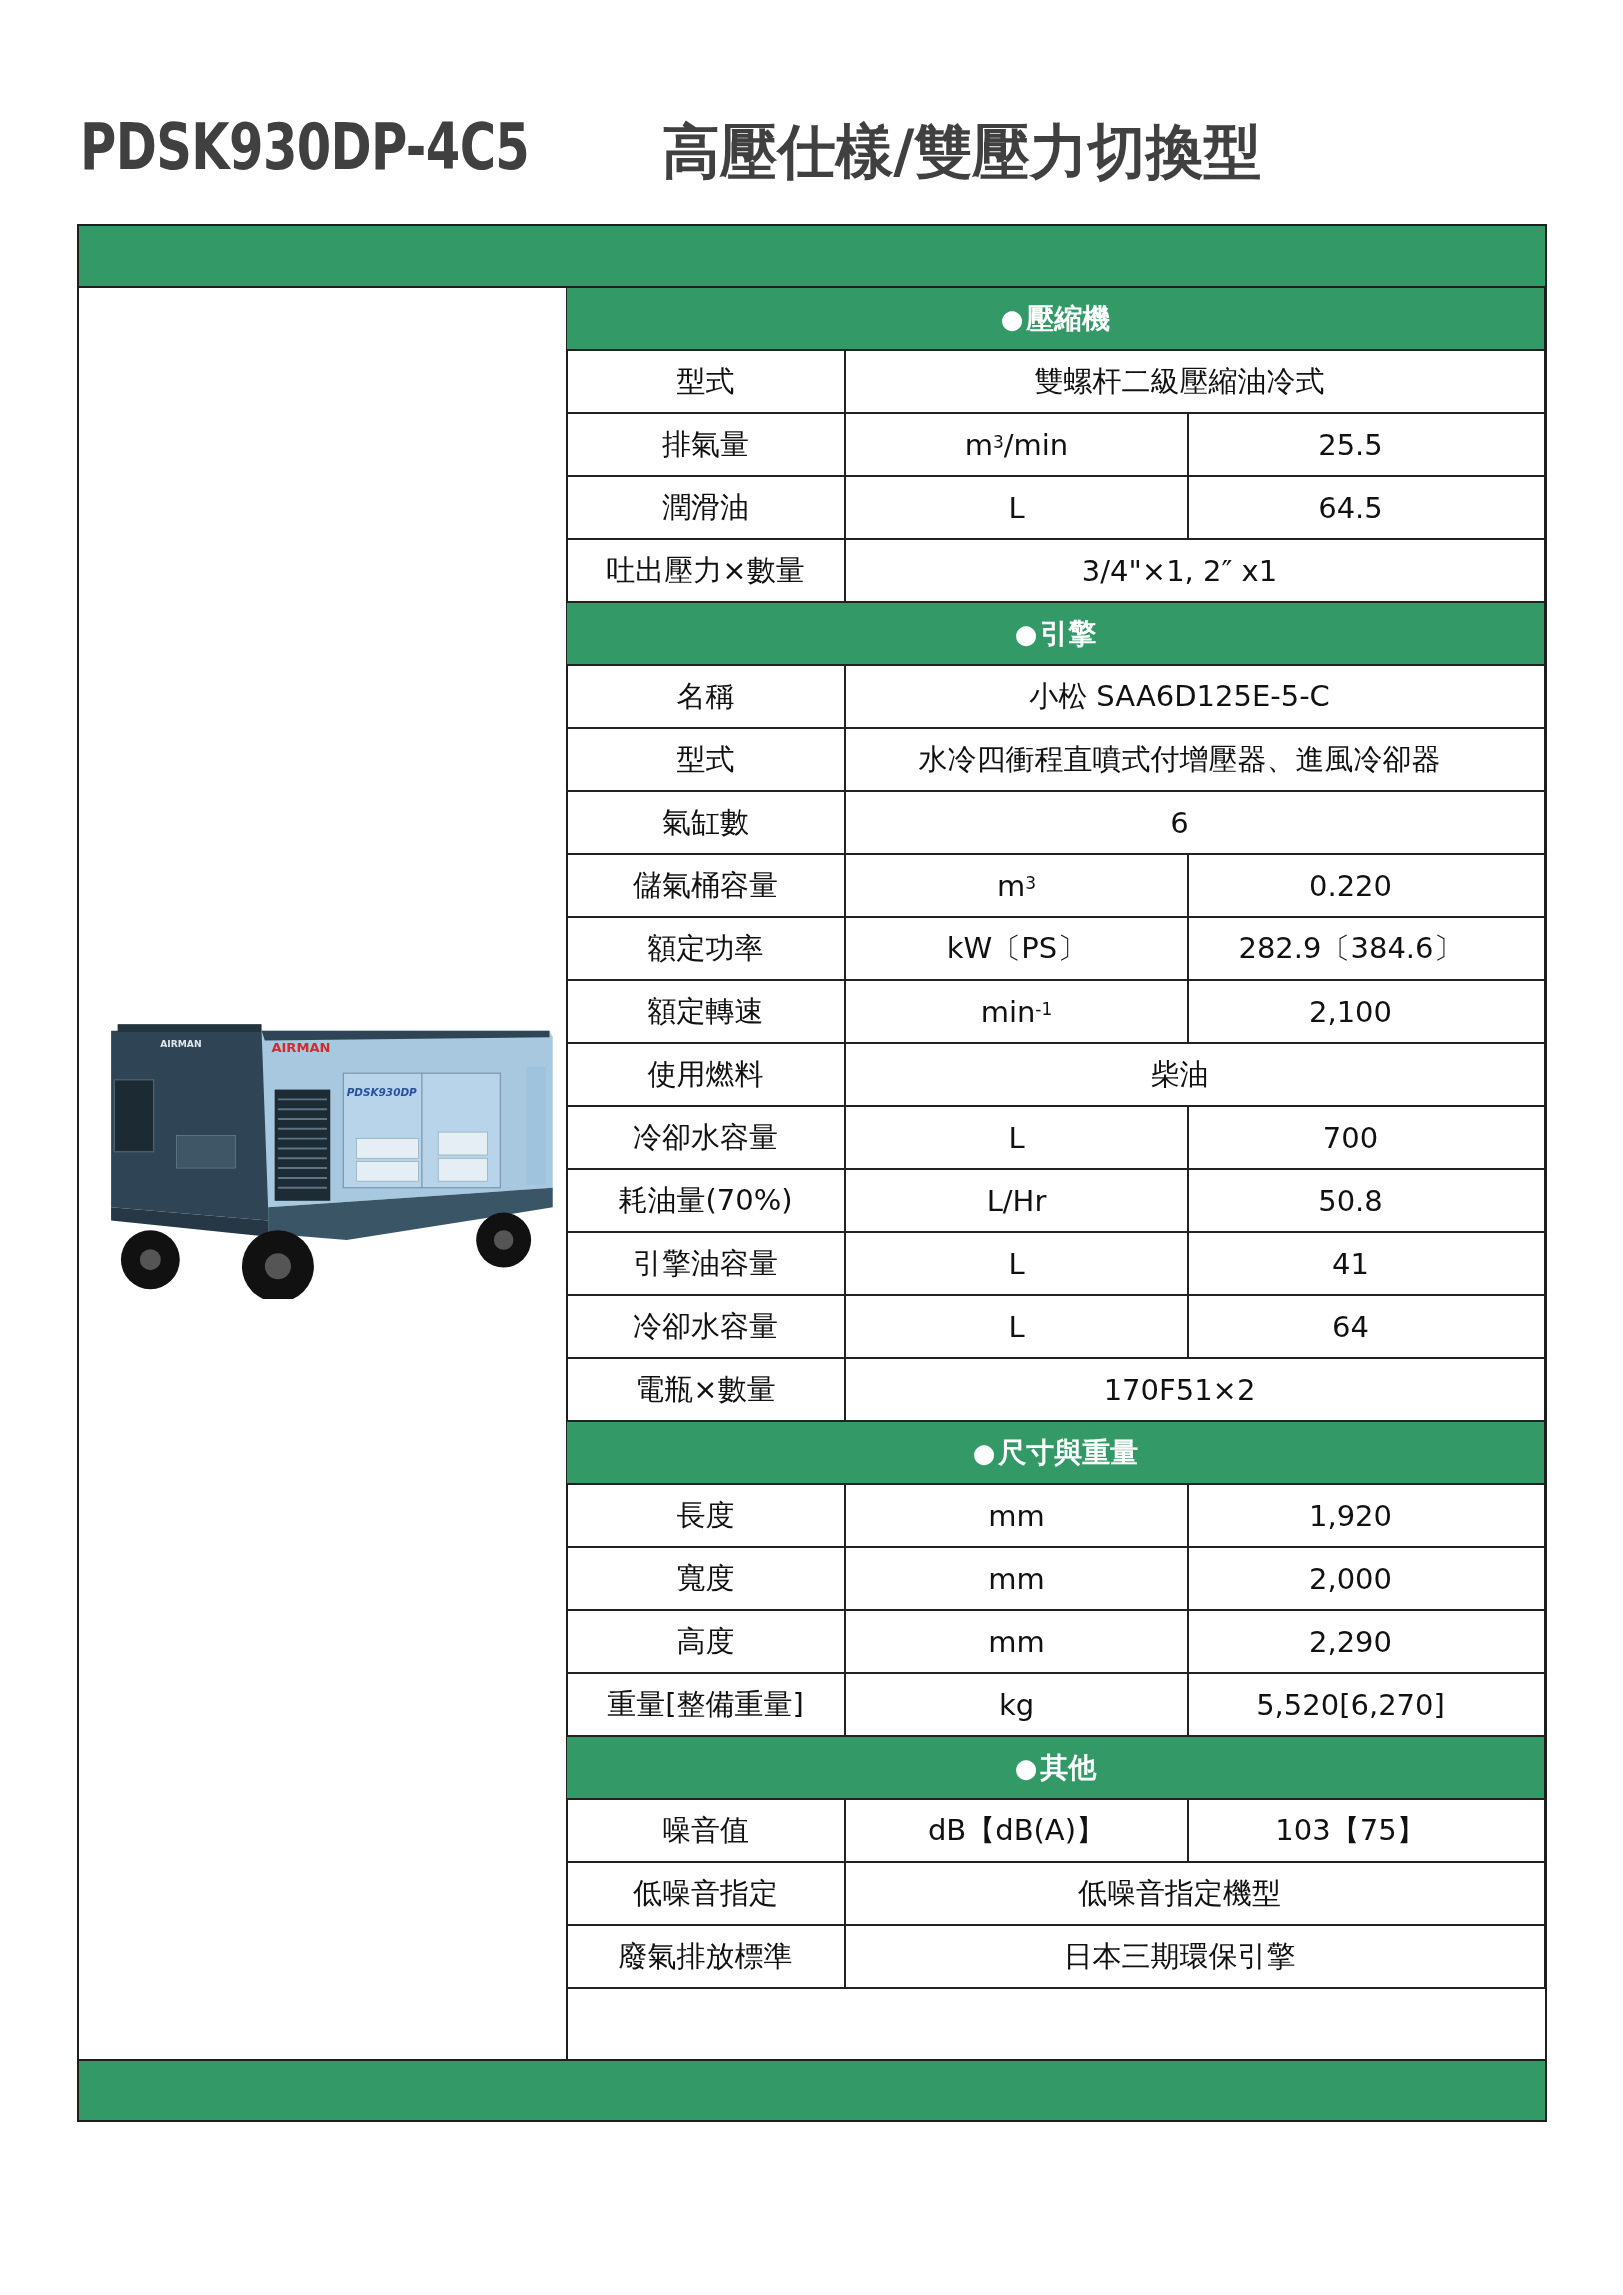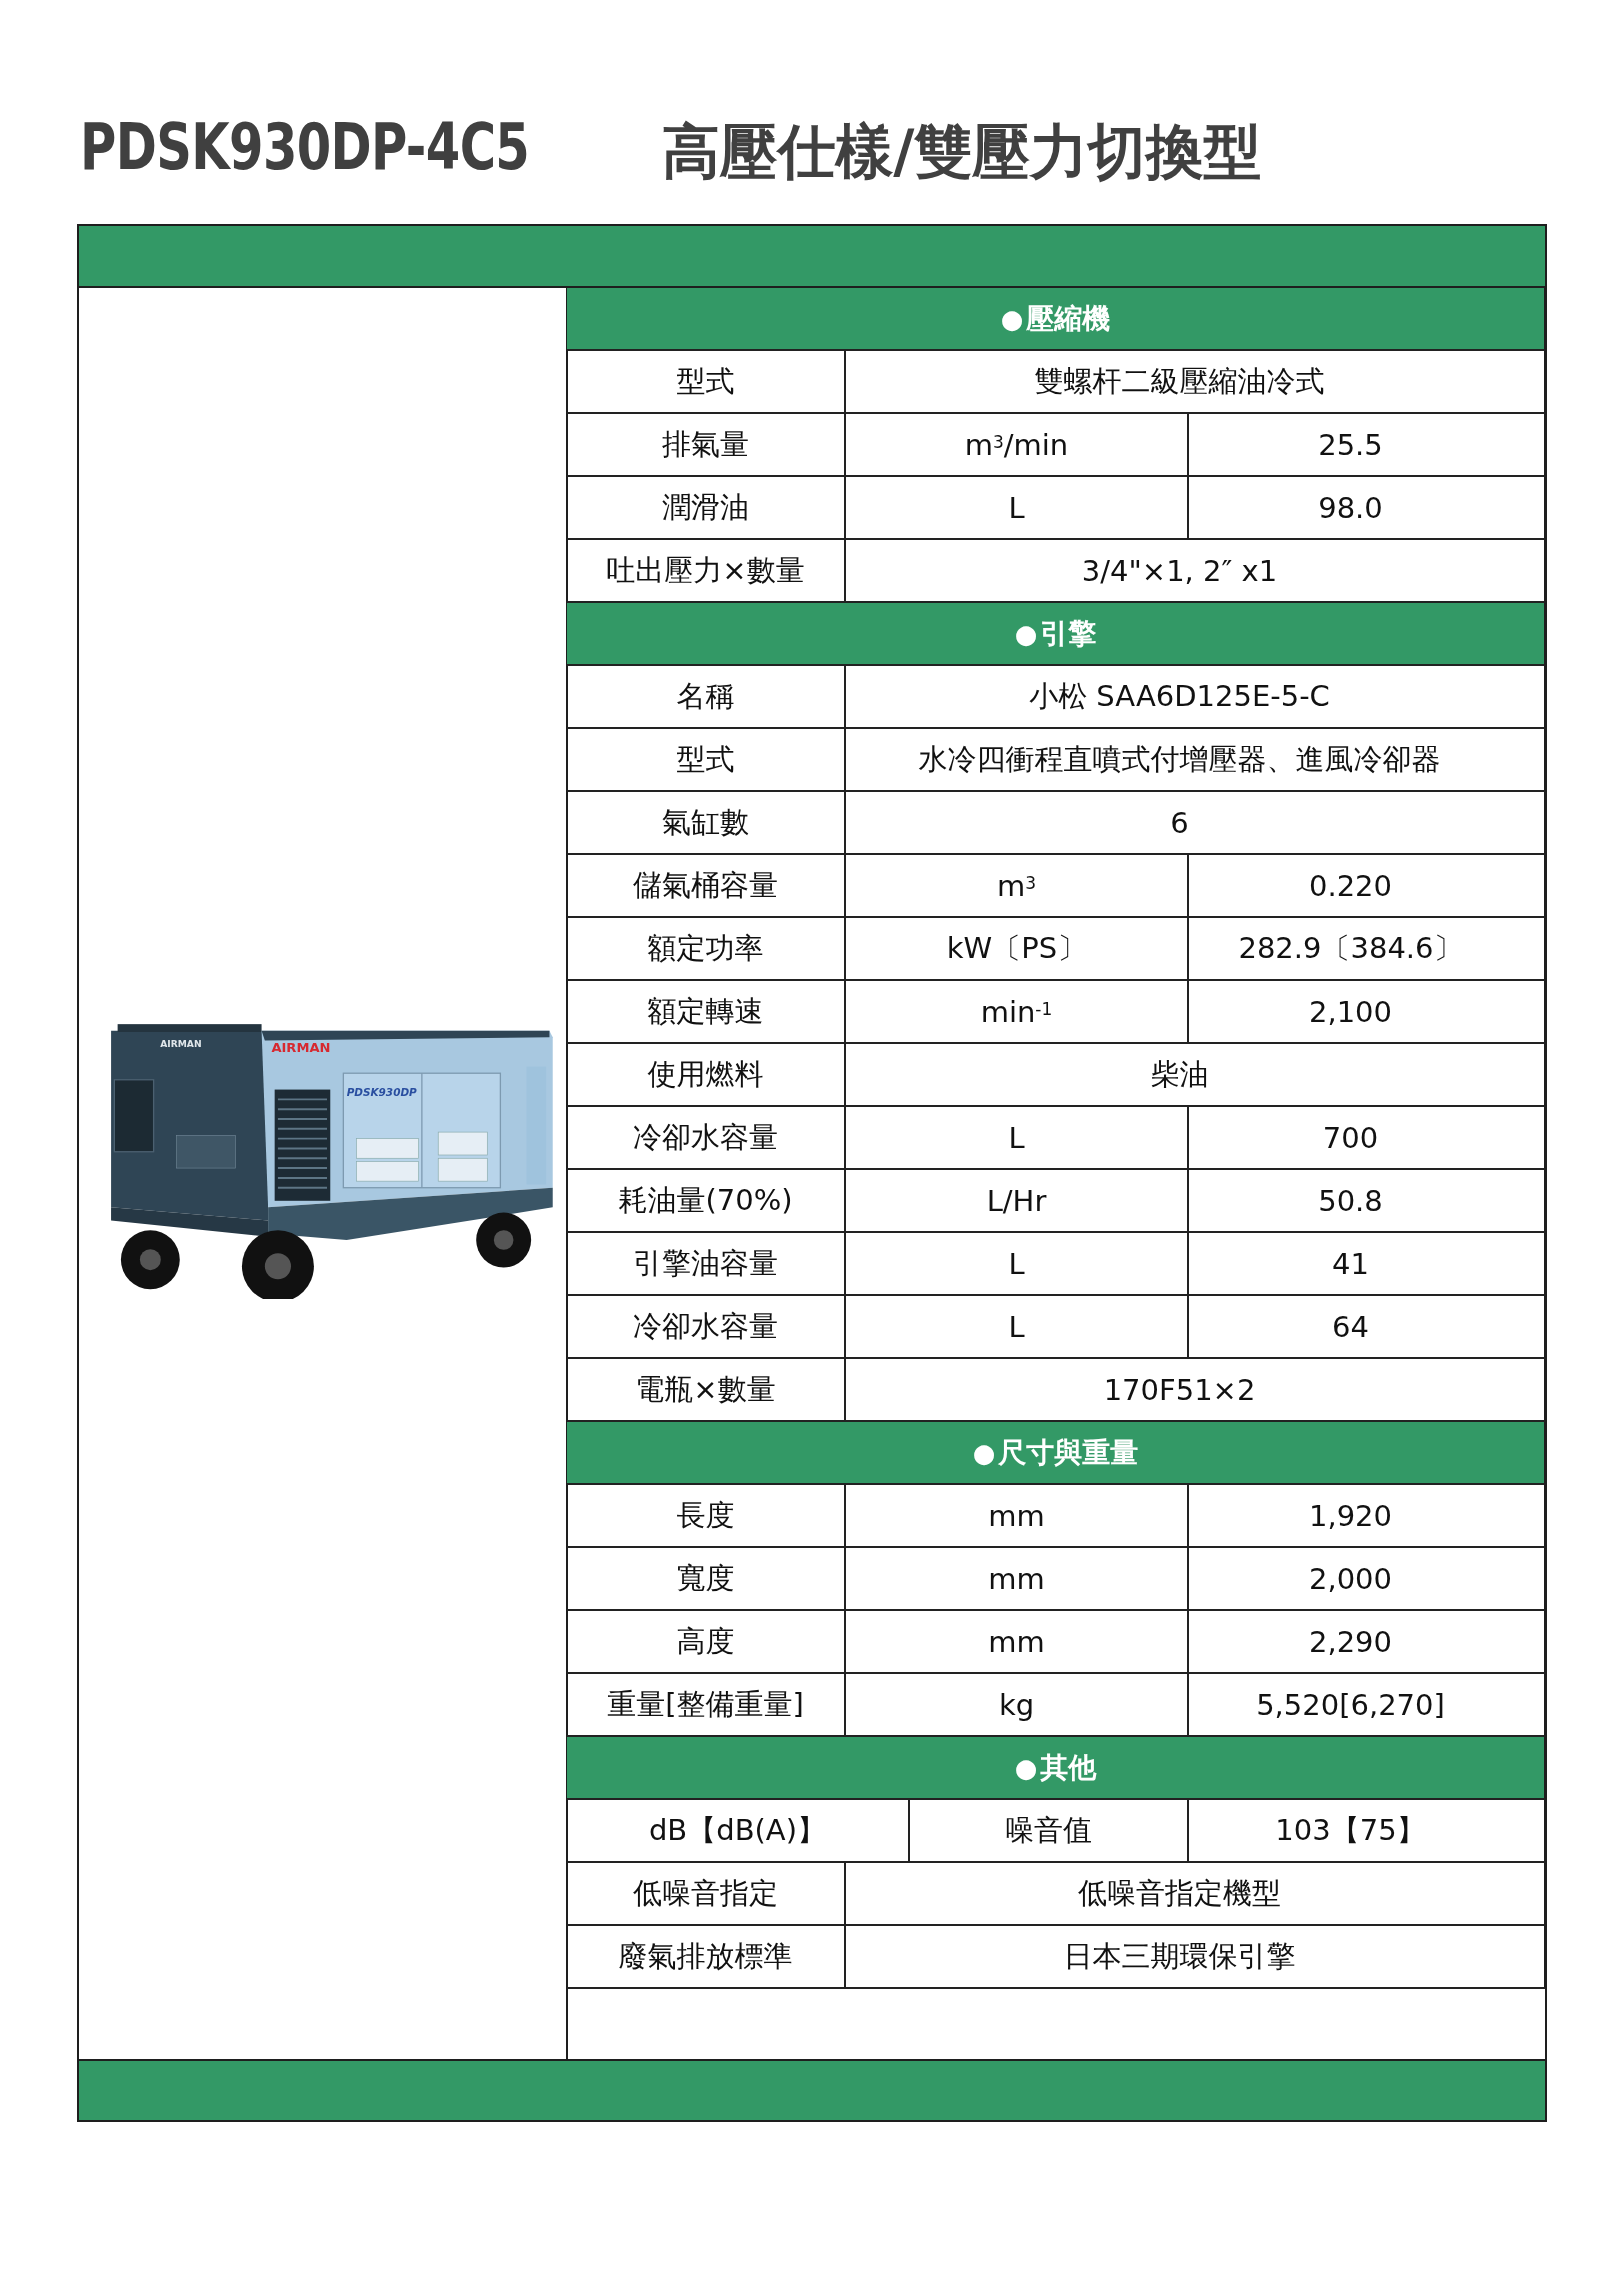--- a/index.html
+++ b/index.html
@@ -118,21 +118,21 @@
     <div class="cell c-unit">
         <span>m</span>
         <sup>3</sup>
         <span>/min</span>
       </div>
     <div class="cell c-val">25.5</div>
   </div>
   <div class="row">
     <div class="cell c-label">潤滑油</div>
     <div class="cell c-unit">L</div>
-    <div class="cell c-val">98.0</div>
+    <div class="cell c-val">64.5</div>
   </div>
   <div class="row">
     <div class="cell c-label">吐出壓力×數量</div>
     <div class="cell c-span">3/4"×1, 2″ x1</div>
   </div>
 
   <div class="row section">
     <span class="bullet">●</span>
     <span>引擎</span>
   </div>
@@ -221,22 +221,22 @@
     <div class="cell c-label">重量[整備重量]</div>
     <div class="cell c-unit">kg</div>
     <div class="cell c-val">5,520[6,270]</div>
   </div>
 
   <div class="row section">
     <span class="bullet">●</span>
     <span>其他</span>
   </div>
   <div class="row">
+    <div class="cell c-label">噪音值</div>
     <div class="cell c-unit">dB【dB(A)】</div>
-    <div class="cell c-label">噪音值</div>
     <div class="cell c-val">103【75】</div>
   </div>
   <div class="row">
     <div class="cell c-label">低噪音指定</div>
     <div class="cell c-span">低噪音指定機型</div>
   </div>
   <div class="row">
     <div class="cell c-label">廢氣排放標準</div>
     <div class="cell c-span">日本三期環保引擎</div>
   </div>

